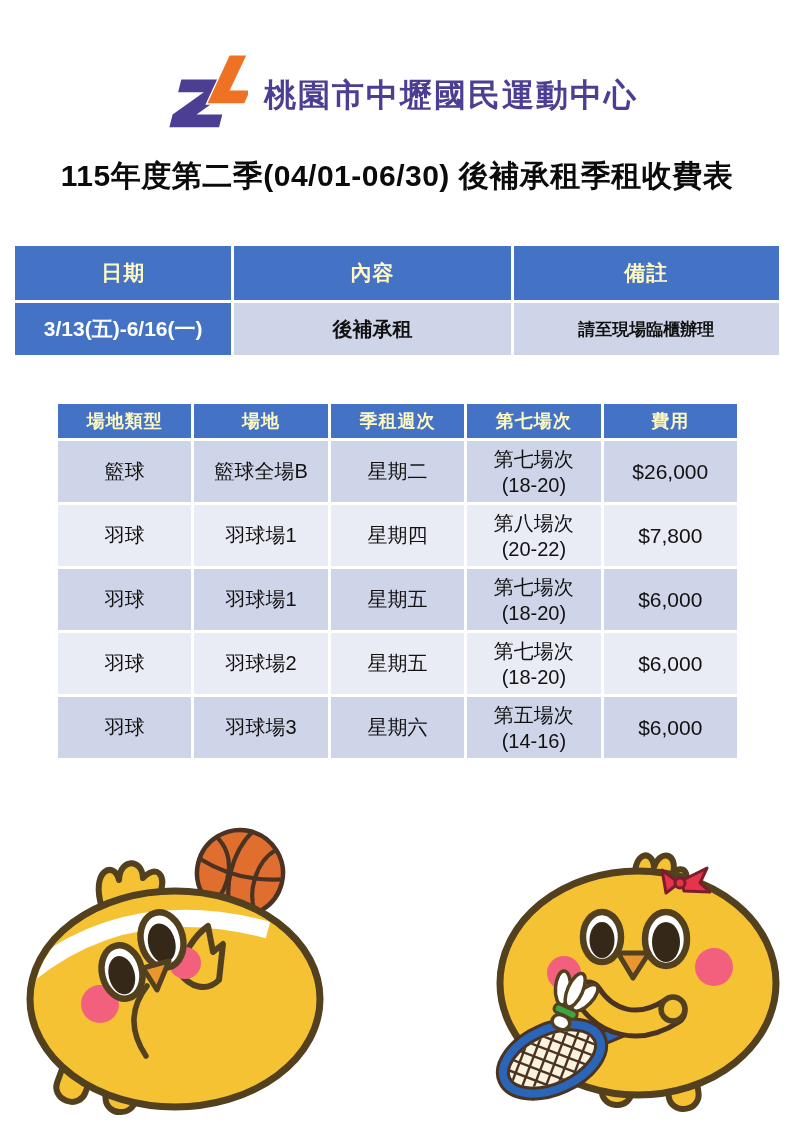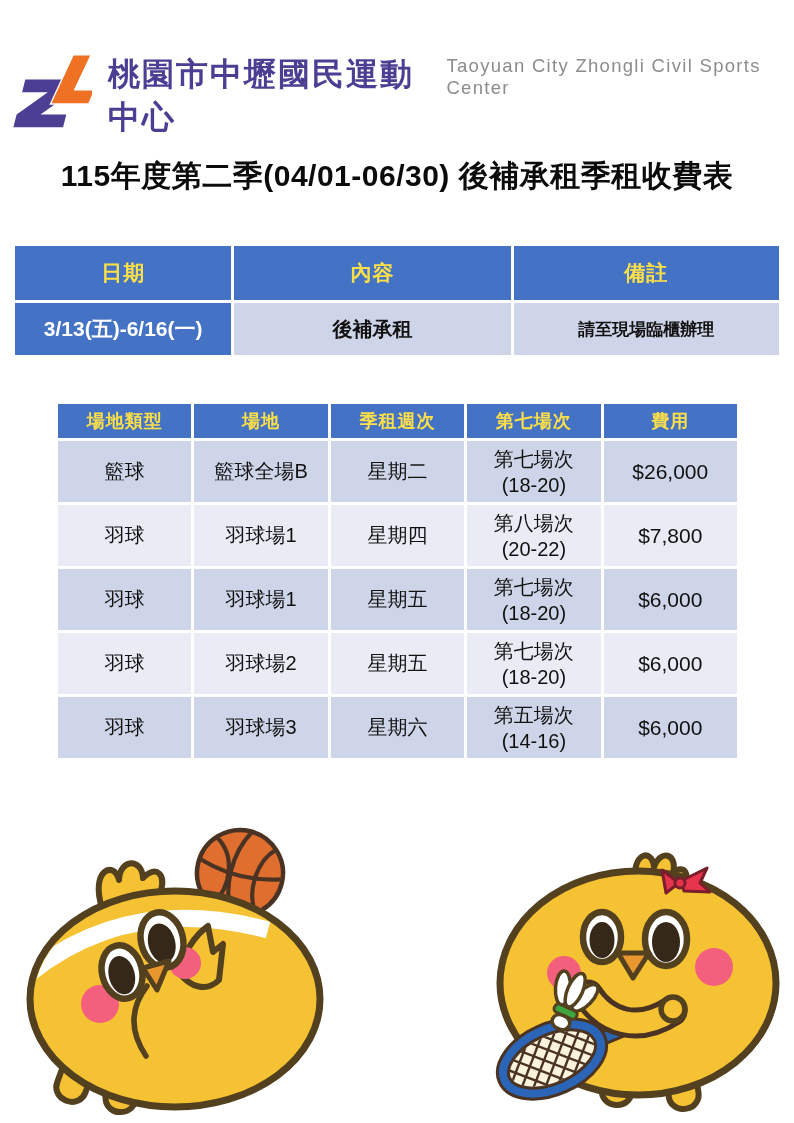--- a/index.html
+++ b/index.html
@@ -21,21 +21,21 @@
   }
   
   .page-title{
     margin-top:14px;text-align:center;font-size:30px;font-weight:700;
     color:var(--title-text,#0b0b0b);letter-spacing:0.5px;
   }
   
   table{border-collapse:collapse;table-layout:fixed;}
   th,td{border:3px solid #ffffff;text-align:center;vertical-align:middle;padding:0;}
   th{
-    background:var(--header-blue,#4472C4);color:#fde047;font-size:21px;font-weight:700;
+    background:var(--header-blue,#4472C4);color:#fef9c3;font-size:21px;font-weight:700;
     letter-spacing:1px;
   }
   .info-table{margin:46px 0 0 12px;width:770px;}
   .info-table th{height:54px;}
   .info-table td{height:52px;font-size:20px;background:var(--row-dark,#CFD5E8);font-weight:bold;}
   .info-table td.cell-date{
     background:var(--header-blue,#4472C4);color:#ffffff;font-weight:700;font-size:21px;
   }
   .info-table td.cell-note{font-size:17px;}
   .fee-table{margin:43px 0 0 55px;width:685px;}
@@ -56,21 +56,20 @@
   <svg class="logo-mark" viewBox="0 0 100 100" aria-hidden="true">
     <g transform="translate(10,6) skewX(-14) translate(14,0)">
       <path d="M10,26 L64,26 L64,40 L36,64 L64,64 L64,78 L10,78 L10,64 L38,40 L10,40 Z" fill="#4B3E93"></path>
     </g>
     <g transform="translate(14,0)">
       <path d="M66,6 L84,6 L66,44 L88,44 L82,58 L42,58 Z" fill="#EE7124" stroke="#ffffff" stroke-width="3" paint-order="stroke"></path>
     </g>
   </svg>
   <div class="logo-text">
     <div class="logo-zh">桃園市中壢國民運動中心</div>
-    <div class="logo-en">Taoyuan City Zhongli Civil Sports Center</div>
   </div>
 </div>
 
 <div class="page-title">115年度第二季(04/01-06/30) 後補承租季租收費表</div>
 
 <table class="info-table">
   <colgroup>
       <col style="width:28.6%">
       <col style="width:36.4%">
       <col style="width:35%">

